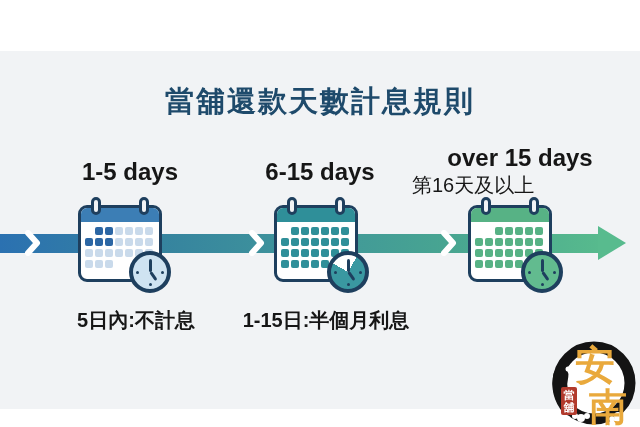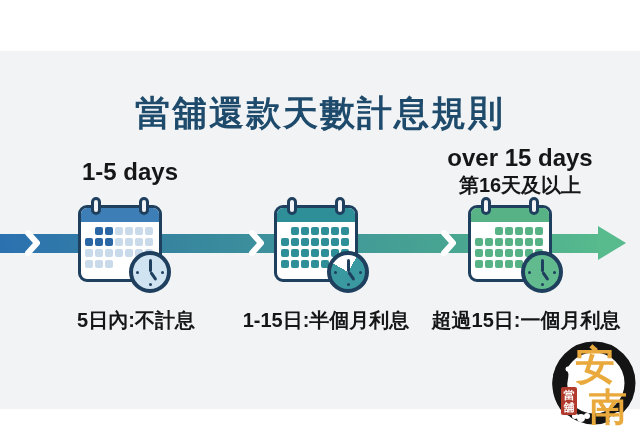--- a/index.html
+++ b/index.html
@@ -1,37 +1,37 @@
 <!DOCTYPE html>
 <html><head>
 <meta charset="utf-8">
 <style>
   html,body{margin:0;padding:0;background:#ffffff;}
   .canvas{position:relative;width:640px;height:427px;background:#ffffff;overflow:hidden;
           font-family:"Liberation Sans", sans-serif;}
   .panel{position:absolute;left:0;top:51px;width:640px;height:358px;}
-  .title{position:absolute;left:0;right:0;top:82px;margin:8px;text-align:center;
-         font-size:35px;font-weight:700;letter-spacing:2px;}
+  .title{position:absolute;left:0;right:0;top:82px;margin:0;text-align:center;
+         font-size:29px;font-weight:700;letter-spacing:2px;}
   
   .arrow-bar{position:absolute;left:0;top:234px;width:600px;height:19px;z-index:1;}
   .arrow-head{position:absolute;left:598px;top:226px;width:0;height:0;
               border-top:17px solid transparent;border-bottom:17px solid transparent;
               border-left:28px solid #58bb8e;z-index:1;}
   .chev{position:absolute;top:230px;z-index:2;}
   .chev1{left:24px}.chev2{left:248px}.chev3{left:440px}
   
   .stage{position:absolute;top:0;height:100%;}
   .stage-1{left:20px;width:220px;}
   .stage-2{left:218px;width:204px;}
   .stage-3{left:412px;width:216px;}
   .day-label{position:absolute;left:0;right:0;top:158px;text-align:center;
              font-size:24px;font-weight:700;color:#161616;white-space:nowrap;}
   .stage-3 .day-label{top:144px;}
-  .day-sublabel{position:absolute;left:0;right:0;top:172px;text-align:center;
-                font-size:20px;font-weight:700;color:#161616;white-space:nowrap;}
+  .day-sublabel{position:absolute;left:0;right:0;top:172px;text-align:left;
+                font-size:20px;font-weight:400;color:#161616;white-space:nowrap;}
   .caption{position:absolute;left:12px;right:0;top:307px;text-align:center;
            font-size:20px;font-weight:700;color:#161616;white-space:nowrap;}
   
   .calendar{position:absolute;left:56px;top:197px;width:84px;height:85px;z-index:3;}
   .stage-1 .calendar{left:58px;}
   .ring{position:absolute;top:0;width:10px;height:18px;border:3px solid var(--ink);
         border-radius:5px;background:#f1f3f5;box-sizing:border-box;z-index:2;}
   .ring-l{left:13px}.ring-r{right:13px}
   .cal-body{position:absolute;top:8px;left:0;width:84px;height:77px;background:#ffffff;
             border:3px solid var(--ink);border-radius:9px;box-sizing:border-box;overflow:hidden;}
@@ -117,20 +117,21 @@
       <span class="hand minute"></span>
       <span class="hand hour"></span>
       <i class="dot d3"></i>
       <i class="dot d6"></i>
       <i class="dot d9"></i>
     </div>
     <div class="caption">5日內:不計息</div>
   </div>
 
   <div class="stage stage-2" style="--accent: #2f8f99; --cell-dark: #2f8f99; --cell-light: #c9daeb;">
+    <div class="day-label">6-15 days</div>
     <div class="calendar">
       <div class="ring ring-l"></div>
       <div class="ring ring-r"></div>
       <div class="cal-body">
         <div class="cal-header"></div>
         <div class="cal-grid">
             <div class="cell c0"></div>
             <div class="cell c2"></div>
             <div class="cell c2"></div>
             <div class="cell c2"></div>
@@ -211,21 +212,20 @@
           </div>
       </div>
     </div>
     <div class="clock" style="background: rgb(98, 187, 143);">
       <span class="hand minute"></span>
       <span class="hand hour"></span>
       <i class="dot d3"></i>
       <i class="dot d6"></i>
       <i class="dot d9"></i>
     </div>
-    <div class="caption">超過15日:一個月利息</div>
   </div>
 
   <svg class="logo" width="92" height="92" viewBox="0 0 92 92">
     <circle cx="46" cy="47" r="36" fill="#ffffff"></circle>
     <circle class="ring-stroke" cx="46" cy="47" r="36" fill="none" stroke-width="11" stroke="#141414"></circle>
     <path class="ring-stroke" d="M 21 72 A 36 36 0 0 1 13 39" fill="none" stroke-width="15" stroke-linecap="round" stroke="#141414"></path>
     <g fill="#ffffff">
       <circle cx="27" cy="80" r="3"></circle>
         <circle cx="33" cy="82" r="4"></circle>
         <circle cx="39" cy="80" r="3"></circle>

